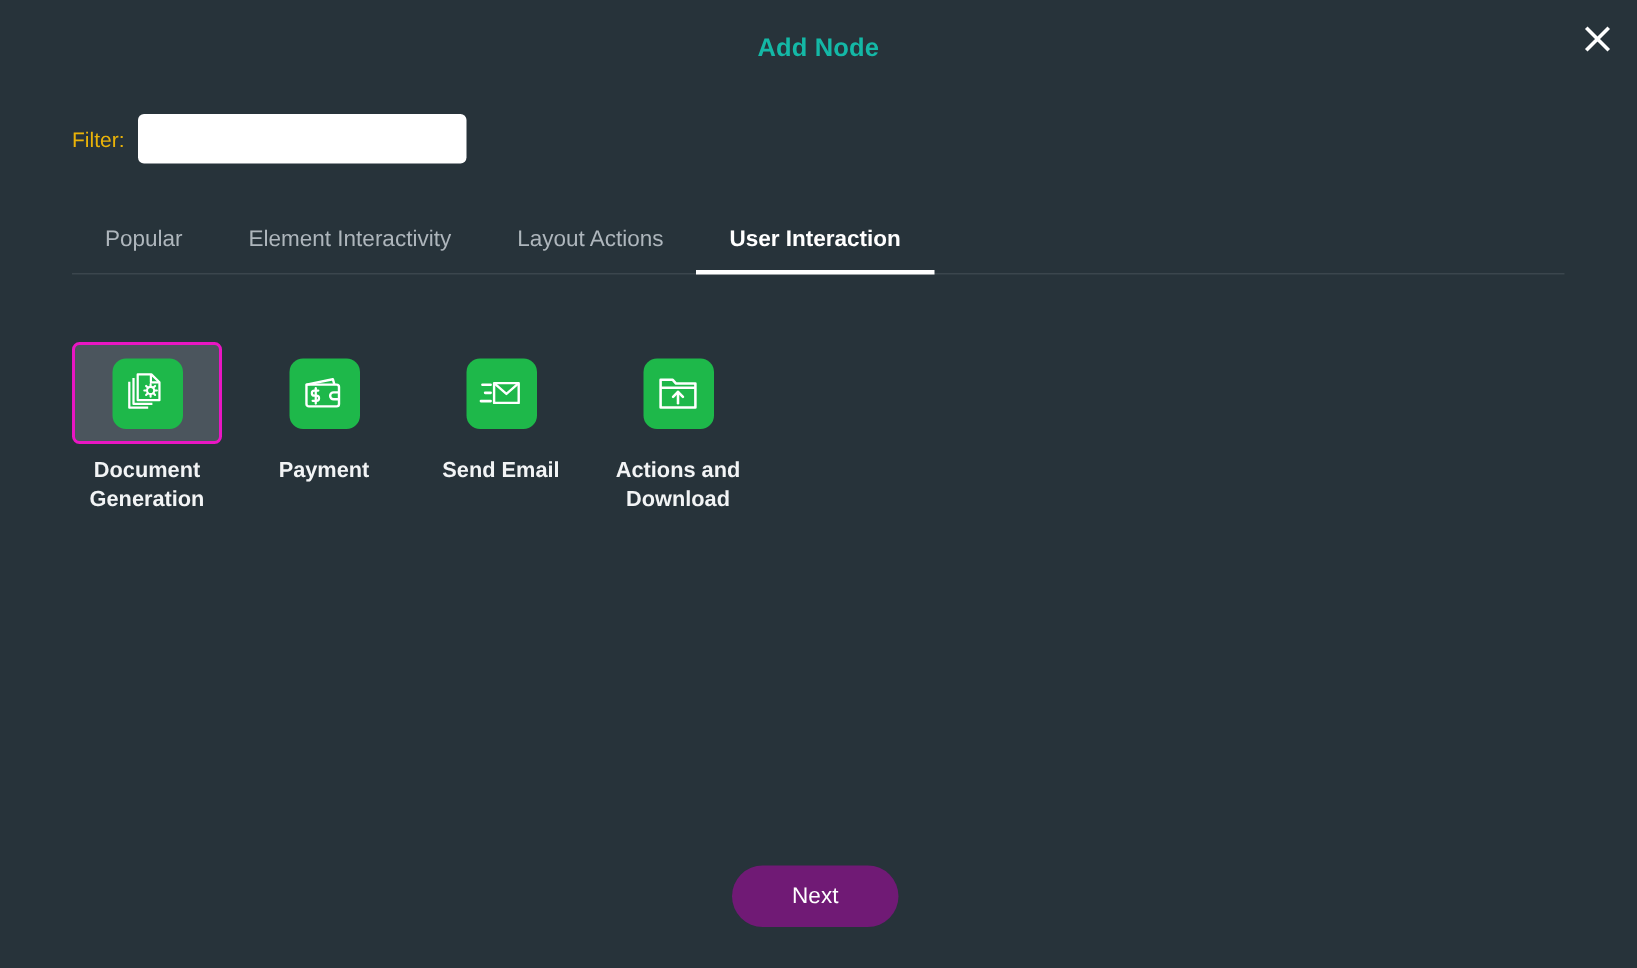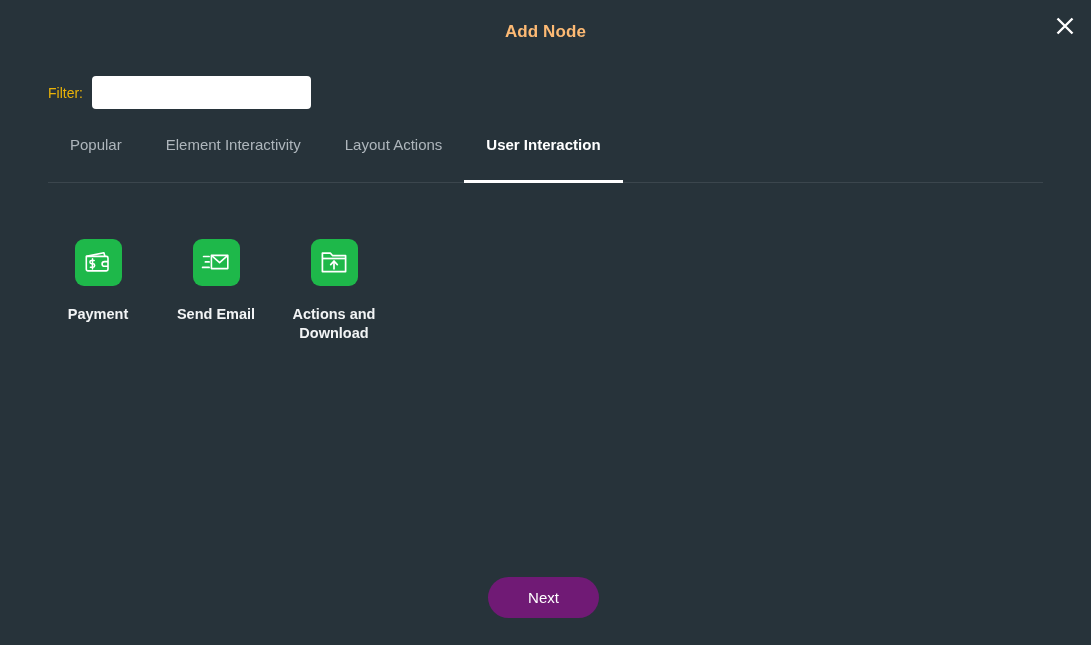--- a/index.html
+++ b/index.html
@@ -25,21 +25,21 @@
     height: 68px;
   }
   .dialog-title {
     position: absolute;
     top: 22px;
     left: 0;
     width: 1091px;
     text-align: center;
     font-size: 17px;
     font-weight: bold;
-    color: #fdba74;
+    color: #14b8a6;
     letter-spacing: .1px;
   }
   .close-button {
     position: absolute;
     top: 9px;
     right: 9px;
     width: 34px;
     height: 34px;
     display: flex;
     align-items: center;
@@ -84,21 +84,21 @@
     height: 46px;
     border-bottom: 1px solid #3b464d;
     display: flex;
     align-items: flex-start;
   }
   .tab {
     position: relative;
     height: 46px;
     box-sizing: border-box;
     display: flex;
-    align-items: flex-start;
+    align-items: center;
     padding: 0 22px;
     font-size: 15px;
     color: #aeb6bc;
     cursor: pointer;
     white-space: nowrap;
   }
   .tab.active {
     color: #ffffff;
     font-weight: bold;
   }
@@ -209,20 +209,40 @@
   <div class="tab">
     <span>Layout Actions</span>
   </div>
   <div class="tab active">
     <span>User Interaction</span>
   </div>
 </div>
 
 <div class="node-grid">
 
+  <div class="node-item selected">
+    <div class="node-tile">
+      <div class="node-icon">
+        <svg width="30" height="30" viewBox="0 0 30 30" aria-hidden="true">
+          <g fill="none" stroke="#ffffff" stroke-width="1.5" stroke-linejoin="round">
+            <path d="M3.2 7.5 v17.3 h12.6"></path>
+            <path d="M6 5 v17.3 h12.6"></path>
+            <path d="M8.8 2.6 h9.1 l5.4 5.2 v12 H8.8 Z"></path>
+            <path d="M17.6 2.8 v5.1 h5.3"></path>
+          </g>
+          <g fill="none" stroke="#ffffff" stroke-width="1.4">
+            <circle cx="17.4" cy="13.3" r="2.4"></circle>
+            <path d="M17.4 9.1 v1.5 M17.4 16 v1.5 M13.2 13.3 h1.5 M20.1 13.3 h1.5
+                     M14.4 10.3 l1.1 1.1 M19.3 15.2 l1.1 1.1 M20.4 10.3 l-1.1 1.1 M15.5 15.2 l-1.1 1.1" stroke-linecap="round"></path>
+          </g>
+        </svg>
+      </div>
+    </div>
+    <div class="node-label">Document Generation</div>
+  </div>
 
   <div class="node-item">
     <div class="node-tile">
       <div class="node-icon">
         <svg width="30" height="30" viewBox="0 0 30 30" aria-hidden="true">
           <g fill="none" stroke="#ffffff" stroke-width="1.6" stroke-linejoin="round">
             <path d="M3.3 9.4 h20.1 a1.6 1.6 0 0 1 1.6 1.6 v11.3 a1.6 1.6 0 0 1 -1.6 1.6
                      H4.9 a1.6 1.6 0 0 1 -1.6 -1.6 Z"></path>
             <path d="M3.3 9.4 l17.6 -3.6 1 3.4"></path>
             <path d="M25 14.6 h-3.6 a2.3 2.3 0 0 0 0 4.6 H25"></path>

